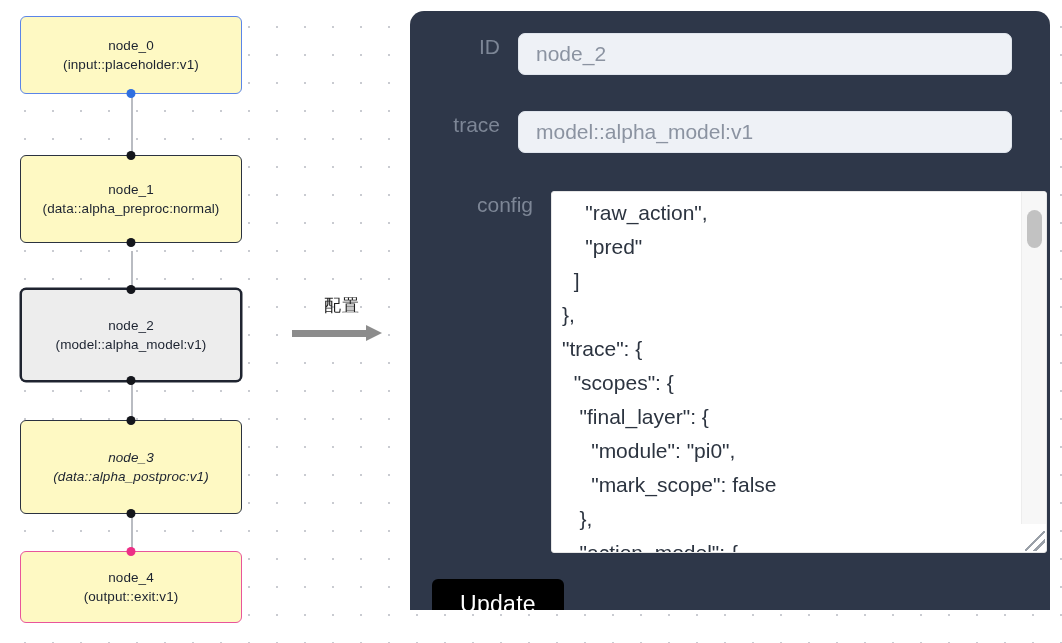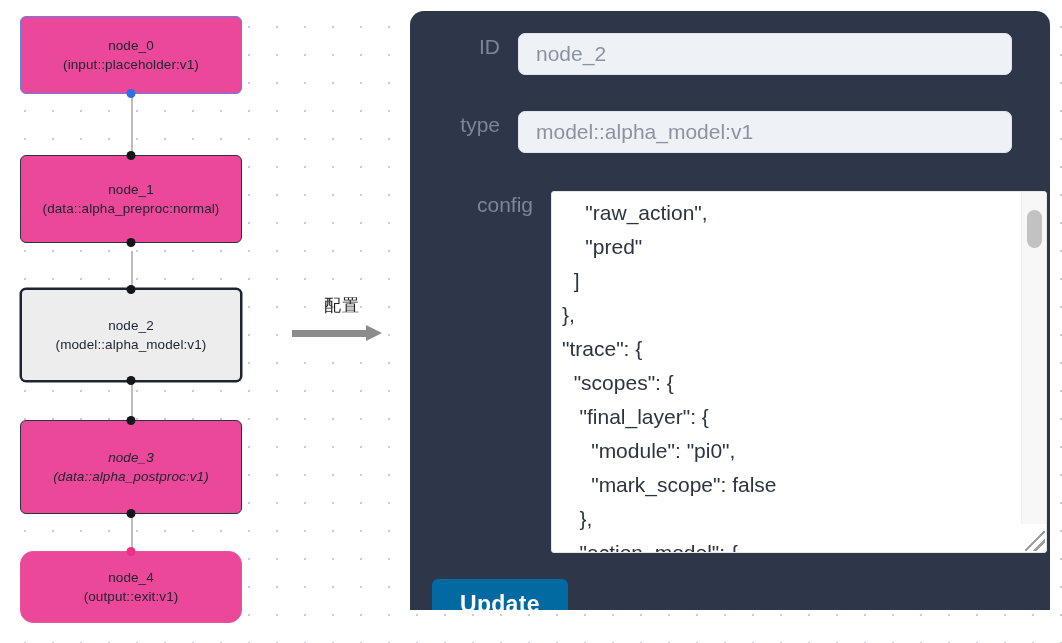--- a/index.html
+++ b/index.html
@@ -35,21 +35,21 @@
     left: 0;
     top: 0;
     width: 400px;
     height: 643px;
   }
   .node {
     position: absolute;
     left: 20px;
     width: 222px;
     box-sizing: border-box;
-    background: #ec4899;
+    background: #fef9c3;
     border: 1.3px solid #2b3240;
     border-radius: 6px;
     display: flex;
     align-items: center;
     justify-content: center;
     text-align: center;
     font-size: 13.5px;
     line-height: 19px;
     color: #1c2330;
     letter-spacing: 0.1px;
@@ -234,30 +234,29 @@
     background:
       linear-gradient(135deg, rgba(0,0,0,0) 46%, #9aa0a8 46%, #9aa0a8 54%, rgba(0,0,0,0) 54%) no-repeat,
       linear-gradient(135deg, rgba(0,0,0,0) 70%, #9aa0a8 70%, #9aa0a8 78%, rgba(0,0,0,0) 78%) no-repeat;
     background-size: 100% 100%;
   }
 
   #update-button {
     position: absolute;
     left: 22px;
     top: 568px;
-    background: #0369a1;
+    background: #000000;
     color: #ffffff;
     border: none;
     border-radius: 6px;
     font-size: 23px;
     font-family: "Liberation Sans", "DejaVu Sans", sans-serif;
     padding: 12px 28px 14px 28px;
     cursor: pointer;
     letter-spacing: 0.3px;
-    font-weight: bold;
   }
 </style>
 </head>
 <body>
 
 <div id="canvas"></div>
 
 <div id="graph">
     <div class="edge" style="top: 94px; height: 61px;"></div>
     <div class="edge" style="top: 251px; height: 37px;"></div>
@@ -279,21 +278,21 @@
 (model::alpha_model:v1)</span>
       <div class="handle top"></div>
       <div class="handle bottom"></div>
     </div>
     <div class="node" style="top: 420px; height: 94px; font-style: italic;">
       <span class="node-text">node_3
 (data::alpha_postproc:v1)</span>
       <div class="handle top"></div>
       <div class="handle bottom"></div>
     </div>
-    <div class="node is-output" style="top: 551px; height: 72px; border-radius: 13px;">
+    <div class="node is-output" style="top: 551px; height: 72px;">
       <span class="node-text">node_4
 (output::exit:v1)</span>
       <div class="handle top pink"></div>
     </div>
   </div>
 
 <div id="transition">
   <div class="caption">配置</div>
   <div class="arrow">
     <div class="shaft"></div>
@@ -302,21 +301,21 @@
 </div>
 
 <div id="panel">
 
   <div class="form-row" id="row-id">
     <div class="form-label">ID</div>
     <input class="field" type="text" id="input-id" value="node_2" style="">
   </div>
 
   <div class="form-row" id="row-type">
-    <div class="form-label">type</div>
+    <div class="form-label">trace</div>
     <input class="field" type="text" id="input-type" value="model::alpha_model:v1" style="">
   </div>
 
   <div class="form-row" id="row-config">
     <div class="form-label">config</div>
     <div class="textarea-wrap">
       <pre class="config-text">    "raw_action",
     "pred"
   ]
 },

